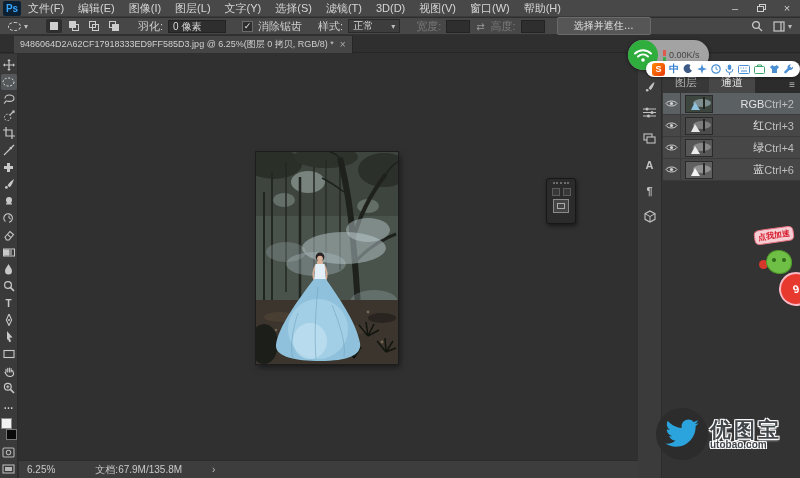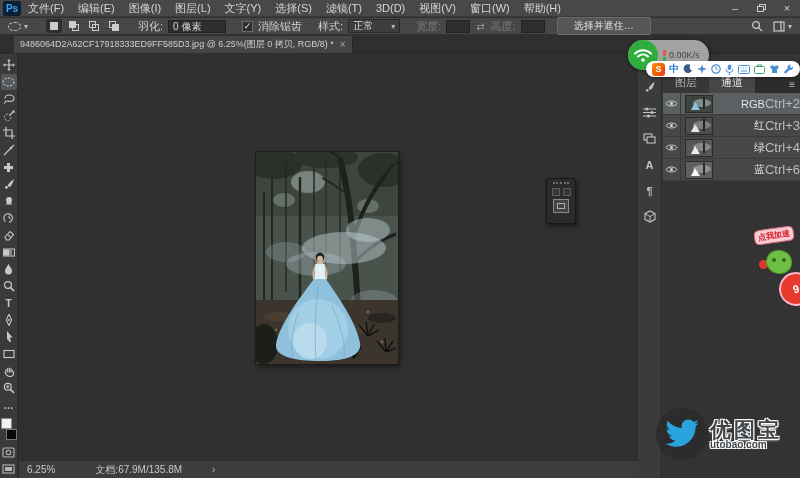--- a/index.html
+++ b/index.html
@@ -76,21 +76,21 @@
   .panel-tabs { margin-top:20px; height:19px; background:#2c2c2c; display:flex; align-items:flex-end; }
   .panel-tab { font-size:11px; padding:2px 12px 3px; color:#b5b5b5; background:#383838; }
   .panel-tab.active { background:#474747; color:#e8e8e8; }
   .panel-menu { margin-left:auto; color:#bbb; font-size:10px; padding:0 5px 3px; }
   .channel-rows { background:#474747; }
   .channel-row { height:22px; display:flex; align-items:center; border-bottom:1px solid #3a3a3a; background:#474747; }
   .channel-row.selected { background:#5b6063; }
   .eye-cell { width:18px; display:flex; align-items:center; justify-content:center; border-right:1px solid #3a3a3a; height:100%; }
   .thumb { width:26px; height:16px; margin:0 5px; outline:1px solid #2a2a2a; flex:none; }
   .ch-name { font-size:11px; color:#e2e2e2; flex:1; }
-  .ch-short { font-size:13px; color:#bdbdbd; }
+  .ch-short { font-size:11px; color:#bdbdbd; padding-right:6px; }
   .panel-empty { flex:1; background:#333; }
 
   
   .statusbar { position:absolute; left:19px; top:460px; width:619px; height:18px; background:#3d3d3d; border-top:1px solid #2b2b2b; display:flex; align-items:center; font-size:10px; color:#c9c9c9; }
   .status-zoom { margin-left:8px; }
   .status-doc { margin-left:40px; }
   .status-chev { margin-left:30px; color:#bbb; }
 
   
   .net-widget { position:absolute; left:628px; top:40px; height:30px; display:flex; align-items:center; background:#a3a3a3; border-radius:16px; padding-right:9px; box-shadow:0 1px 4px rgba(0,0,0,.45); z-index:30; }

